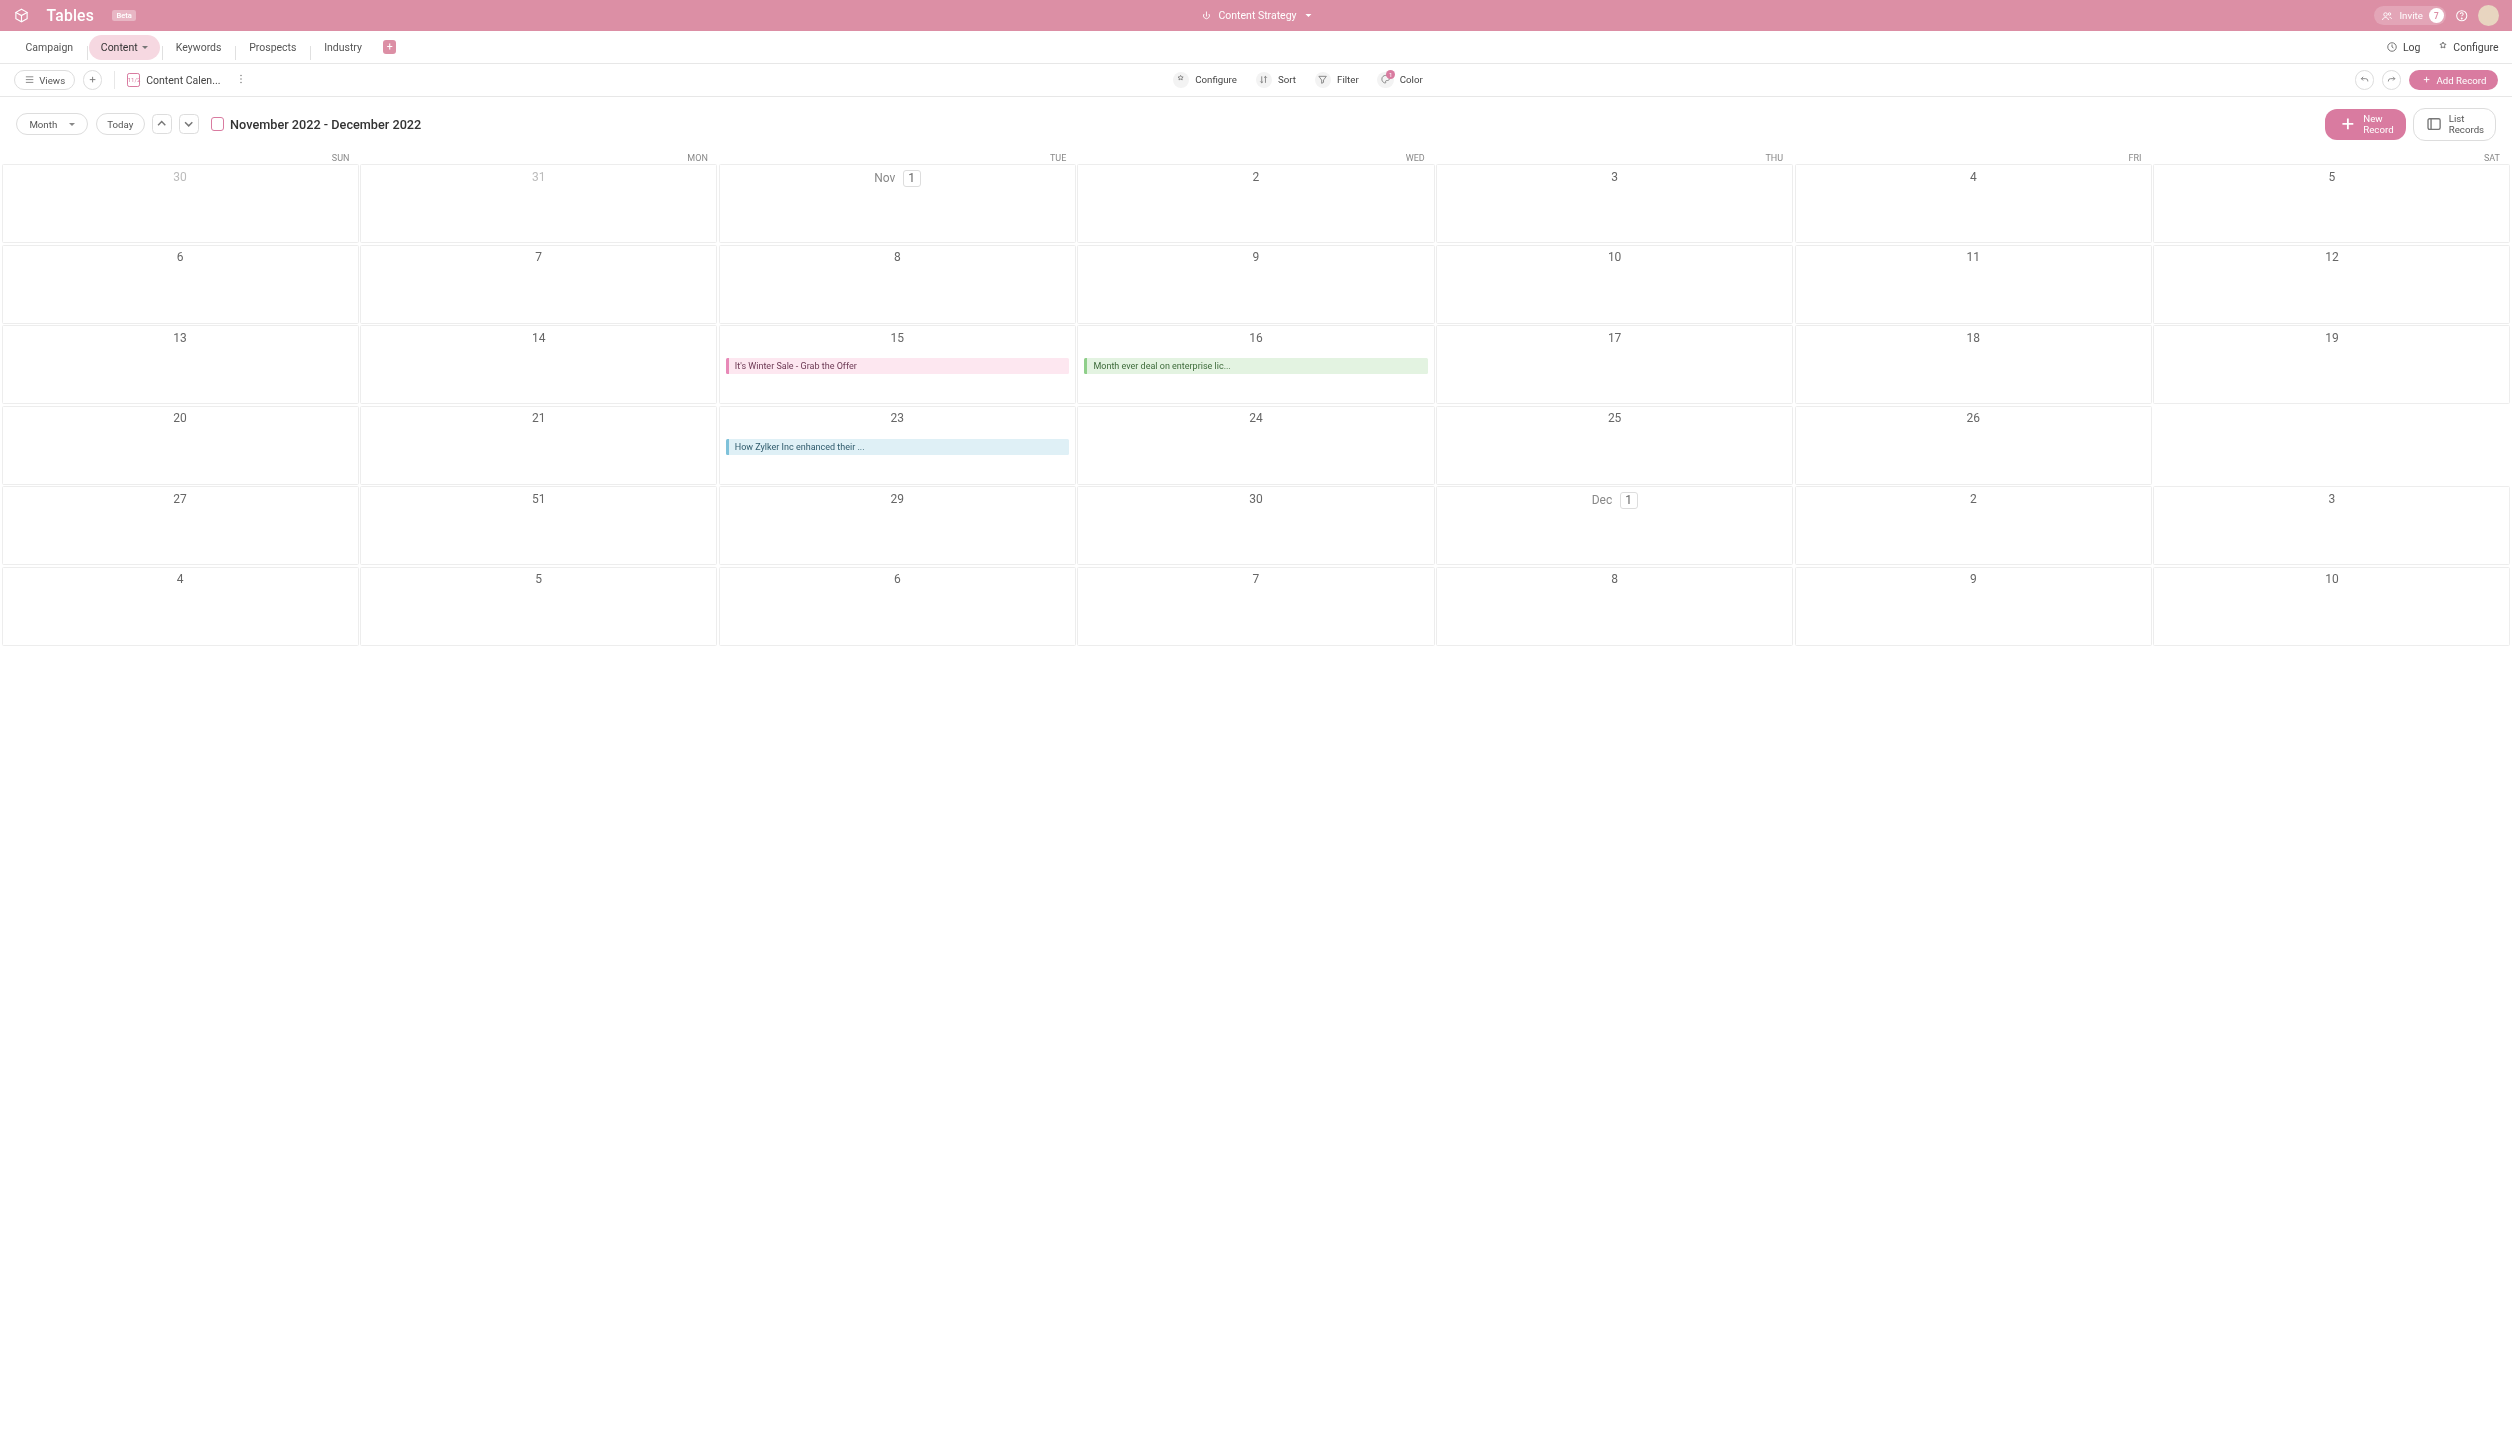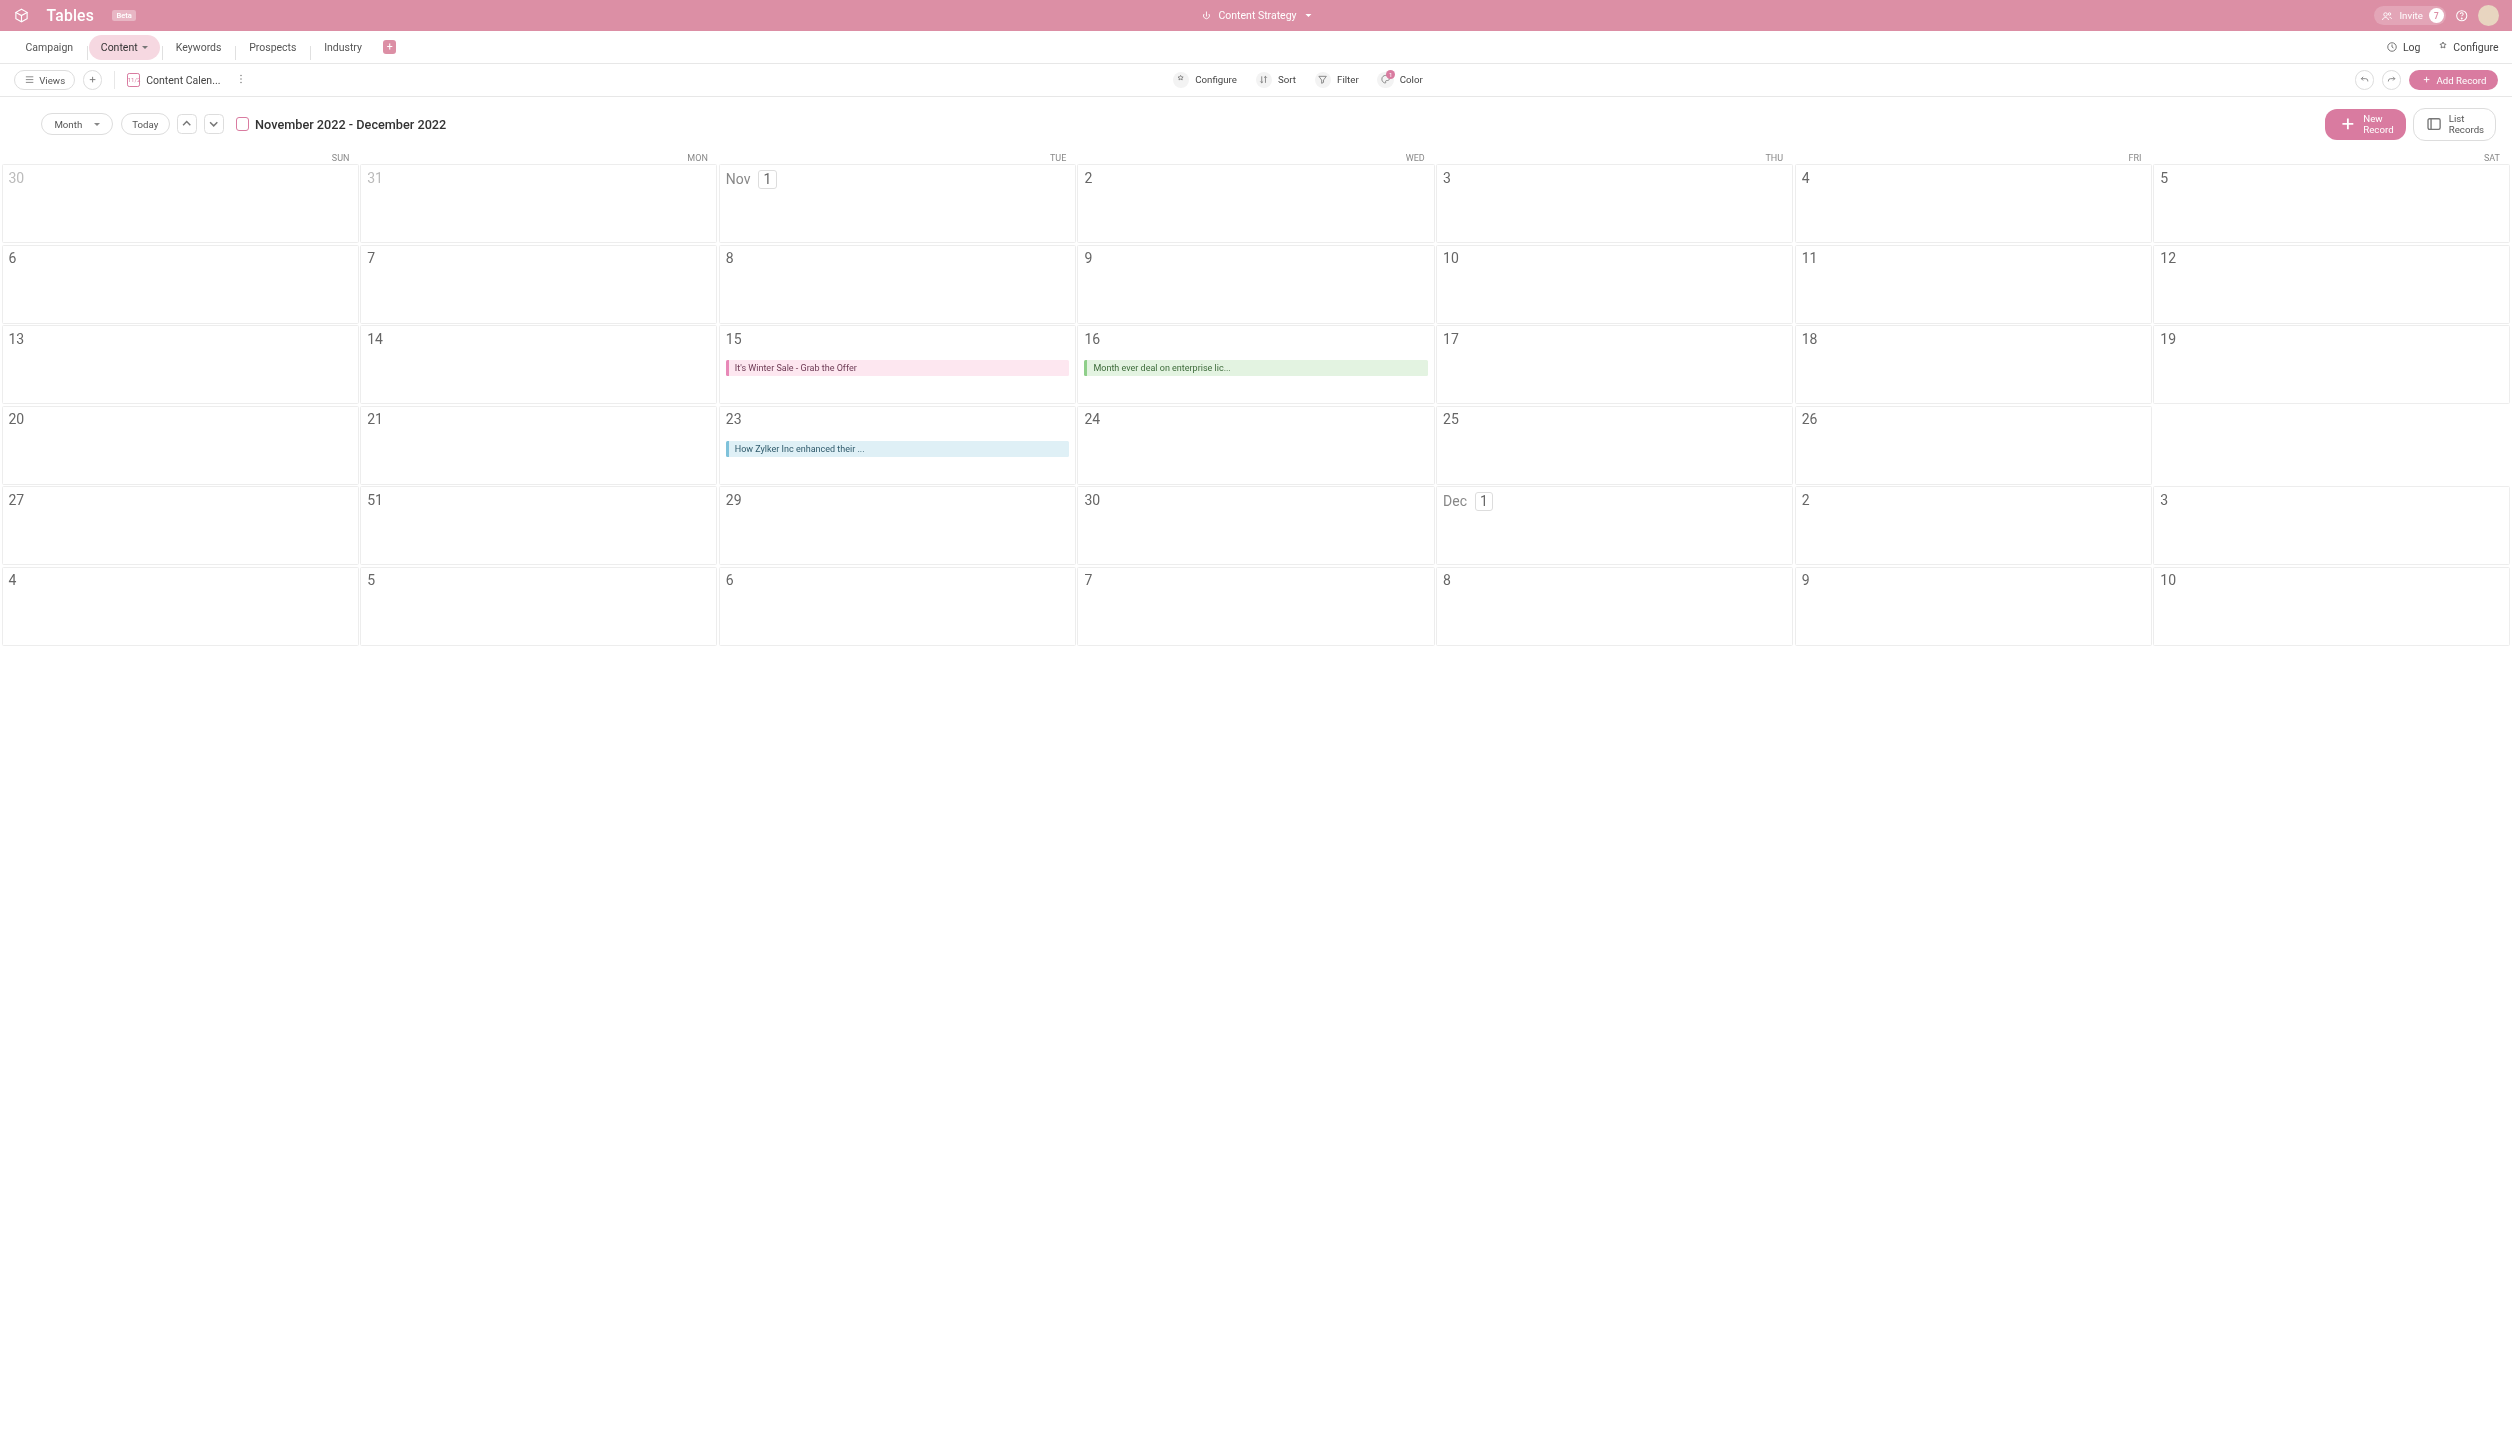--- a/index.html
+++ b/index.html
@@ -265,21 +265,20 @@
     font-size: 9.7px;
     cursor: pointer;
   }
 
   
   .cal-header {
     display: flex;
     align-items: center;
     padding: 10.5px 16.4px;
     gap: 7.5px;
-    margin-left: 25px;
   }
   .cal-header .month-select {
     border: 0.7px solid #ddd;
     border-radius: 12px;
     padding: 4.5px 12px;
     display: flex;
     align-items: center;
     gap: 9px;
     font-size: 9.7px;
     color: #555;
@@ -366,22 +365,22 @@
   .day-cell {
     height: 79px;
     border: 0.7px solid #ededed;
     border-radius: 1.5px;
     padding: 4.5px 6px;
     background: #fff;
     position: relative;
     overflow: hidden;
   }
   .day-num {
-    text-align: left;
-    font-size: 14px;
+    text-align: center;
+    font-size: 12px;
     color: #666;
   }
   .day-num.other-month { color: #bbb; }
   .month-prefix { color: #888; margin-right: 4.5px; }
   .day-num .boxed {
     display: inline-block;
     border: 0.7px solid #ddd;
     border-radius: 3px;
     padding: 0.7px 4.5px;
     margin-left: 3px;

